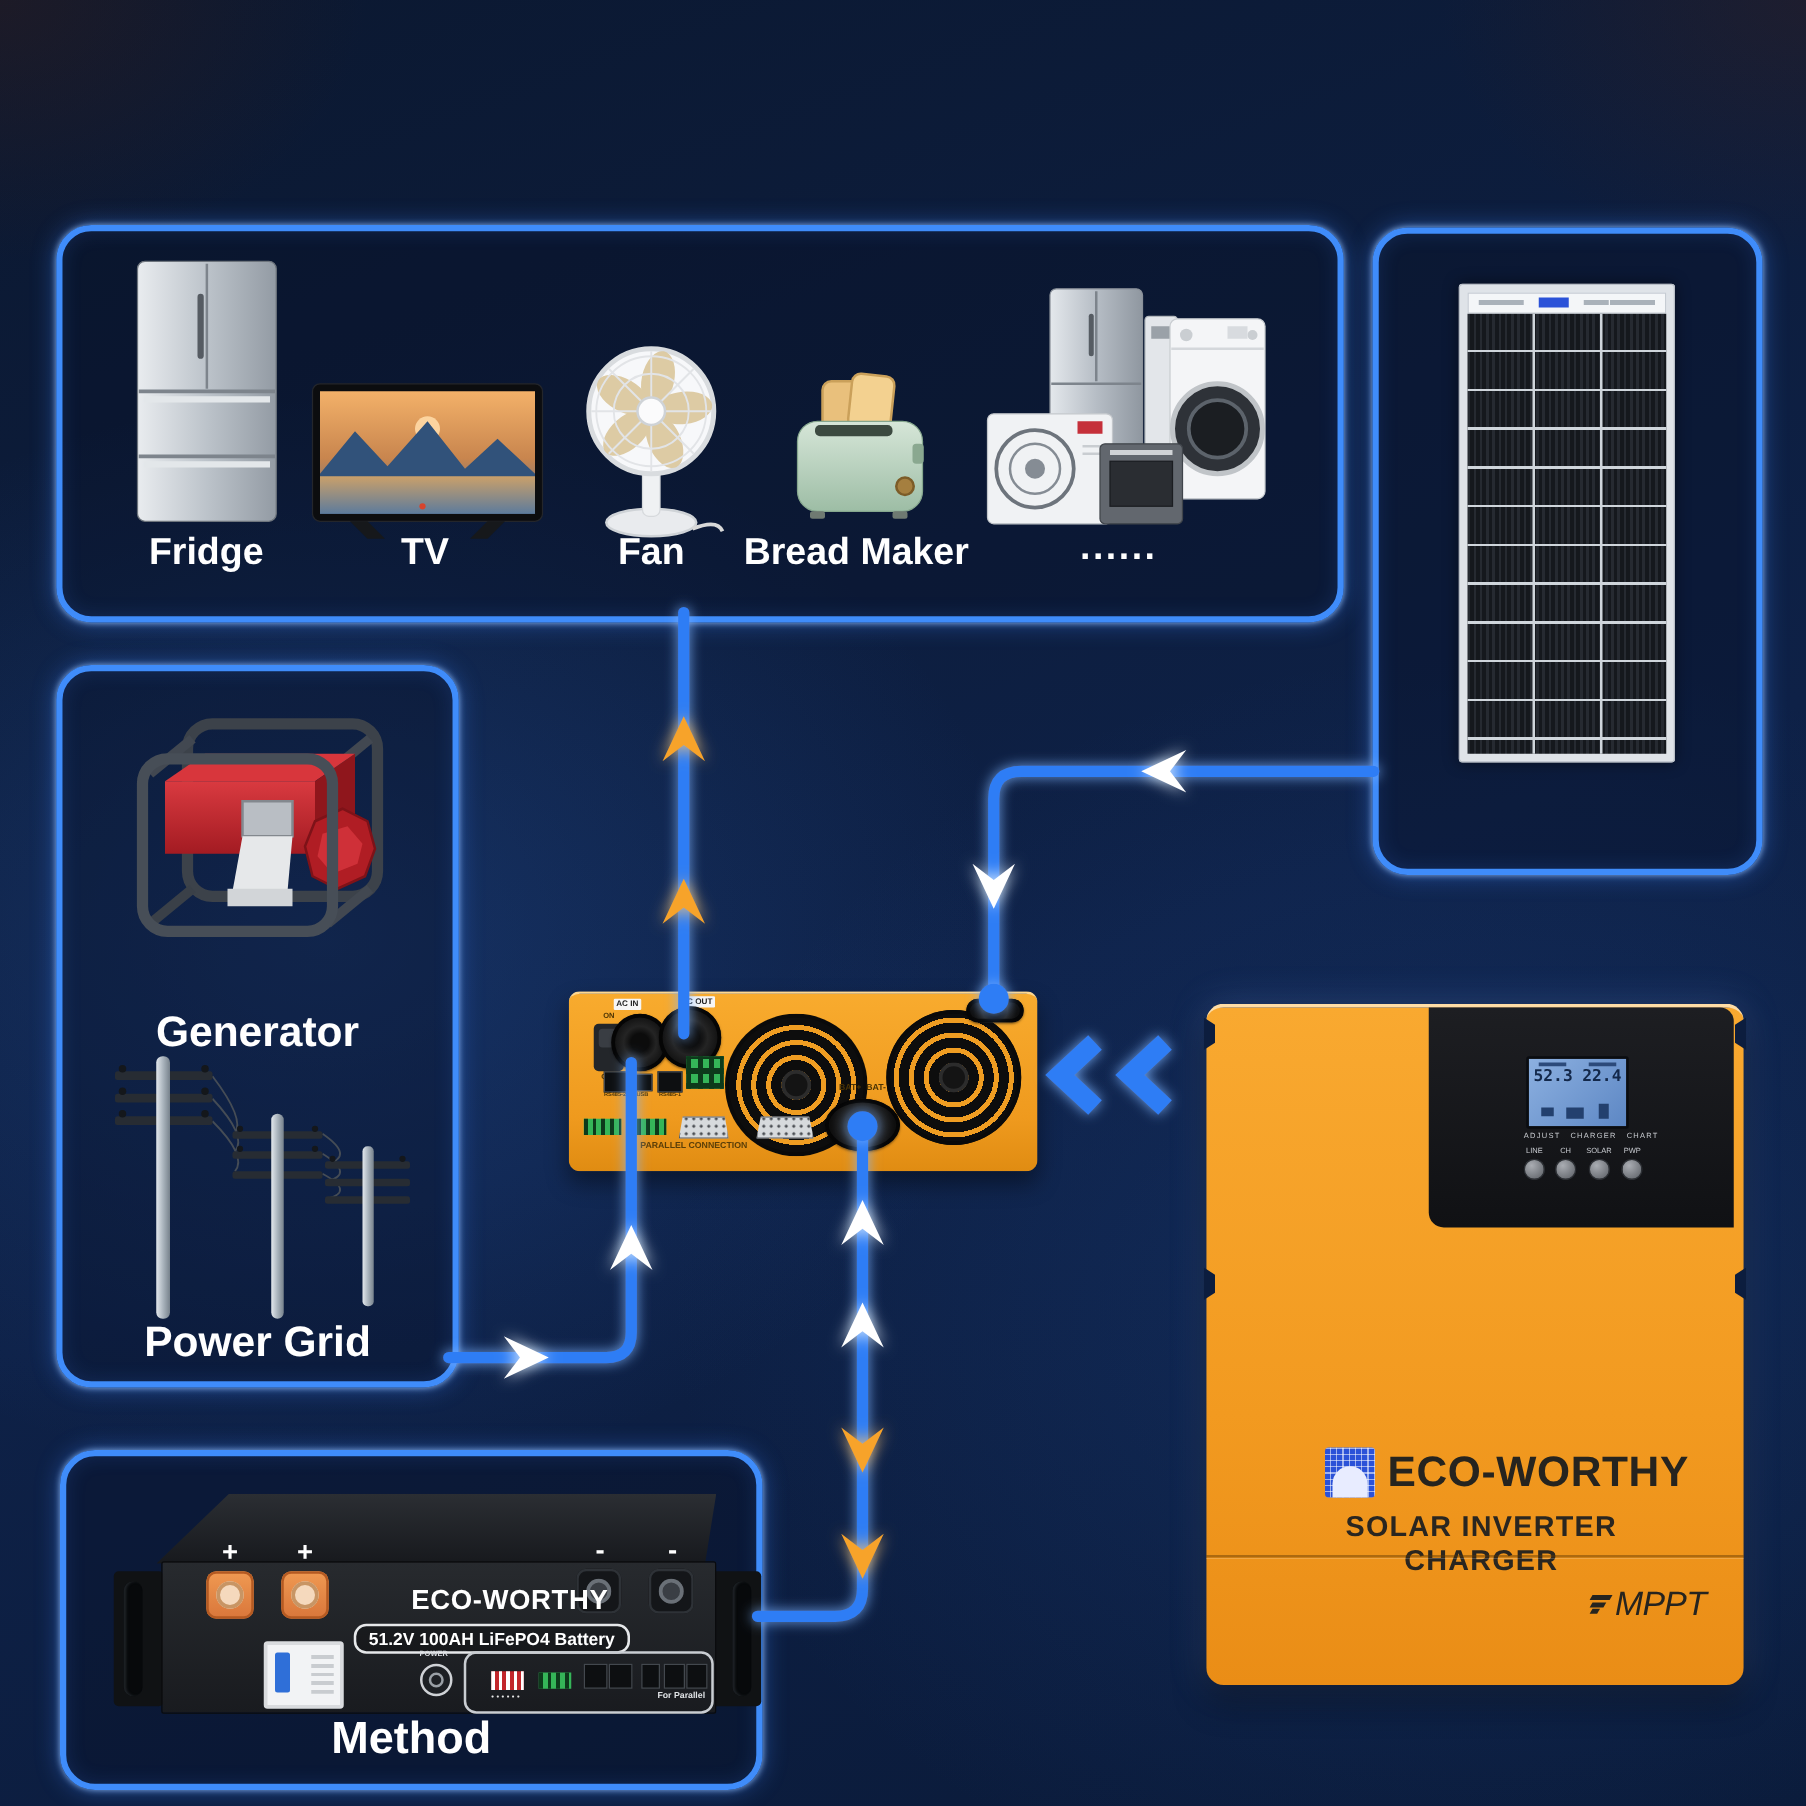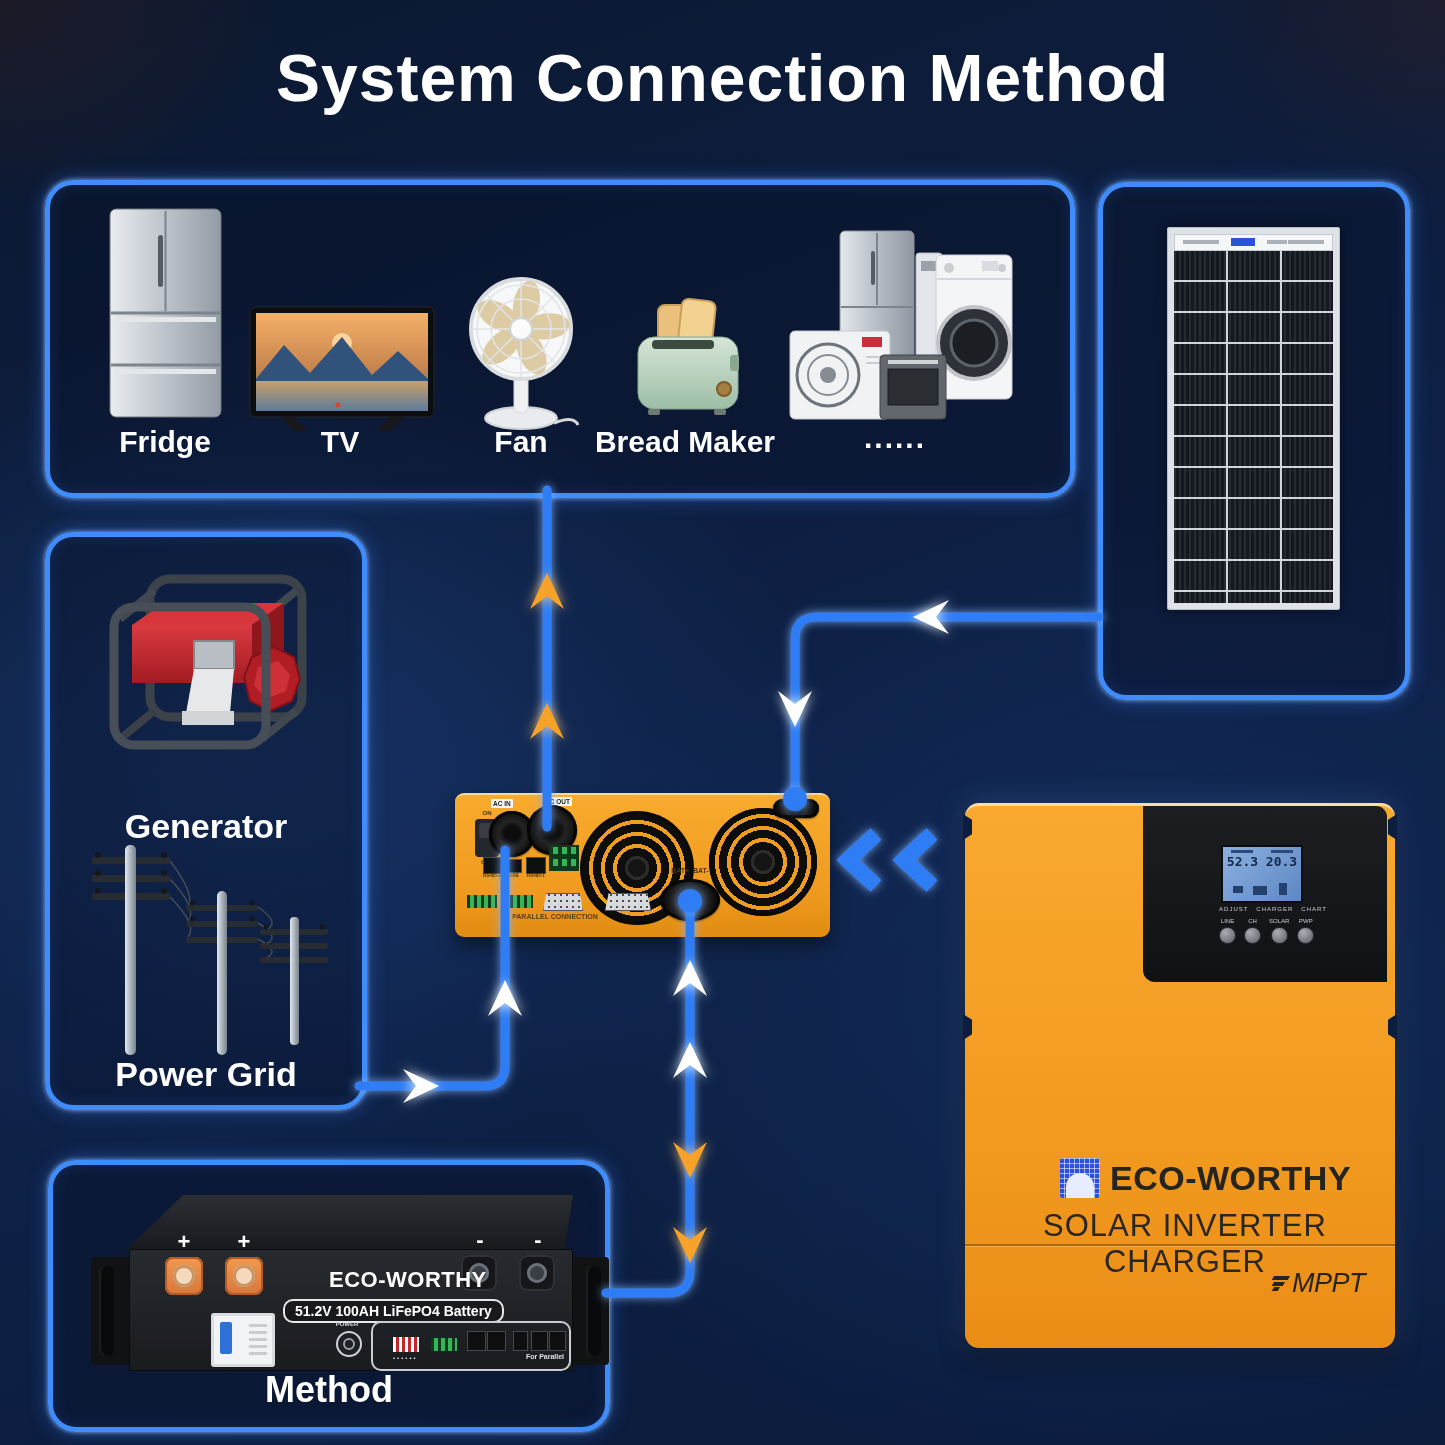--- a/index.html
+++ b/index.html
@@ -101,35 +101,34 @@
   .menu-row{position:absolute;left:40px;top:100px;width:180px;text-align:center;
     font-size:6px;color:#c9ccd1;letter-spacing:1px;white-space:pre;}
   .btn-row{position:absolute;left:76px;top:112px;display:flex;gap:8px;}
   .btncol{display:flex;flex-direction:column;align-items:center;gap:3px;}
   .btncol .cap{font-size:6px;color:#c9ccd1;}
   .btncol .b{width:15px;height:15px;border-radius:50%;border:1px solid #2c2f34;
     background:radial-gradient(circle at 35% 30%,#aaadb3,#595d63);}
   .brand-row{position:absolute;left:95px;top:352px;display:flex;align-items:center;gap:10px;}
   .brand-txt{font-size:34px;font-weight:bold;color:#26241f;letter-spacing:.5px;}
   .subtitle{position:absolute;left:50px;top:402px;width:340px;text-align:center;
-    font-size:31px;font-weight:normal;color:#2a2620;letter-spacing:1px;}
+    font-size:23px;font-weight:bold;color:#2a2620;letter-spacing:1px;}
   .seam{position:absolute;left:0;right:0;top:438px;height:2px;background:rgba(90,55,5,.45);
     box-shadow:0 1px 0 rgba(255,255,255,.25);}
   .mppt{position:absolute;right:30px;top:462px;display:flex;align-items:center;gap:3px;}
   .mppt .bars i{display:block;height:3.5px;background:#26241f;margin:2px 0;transform:skewX(-30deg);}
   .mppt .t{font-style:italic;font-weight:normal;font-size:27px;color:#26241f;letter-spacing:-.5px;}
   .notch{position:absolute;width:9px;height:26px;background:#0c1d3e;}
   .wires{position:absolute;left:0;top:0;pointer-events:none;}
 </style>
 </head>
 <body>
 
 <div class="canvas">
 
-  <div class="title">System Connection Method</div>
 
   <section class="box" style="left:45px;top:180px;width:1020px;height:308px;">
 
     <span class="abs" style="left:58px;top:22px;">
       <svg width="115" height="212" viewBox="0 0 115 212">
         <defs>
             <linearGradient id="st1" x1="0" y1="0" x2="1" y2="0">
           <stop offset="0" stop-color="#e9ecef"></stop>
               <stop offset=".5" stop-color="#bcc3ca"></stop>
               <stop offset="1" stop-color="#939ba4"></stop>
@@ -399,21 +398,21 @@
     <div class="notch" style="left:-2px;top:8px;clip-path:polygon(0 0,100% 22%,100% 78%,0 100%);"></div>
     <div class="notch" style="right:-2px;top:8px;clip-path:polygon(100% 0,0 22%,0 78%,100% 100%);"></div>
     <div class="notch" style="left:-2px;top:208px;clip-path:polygon(0 0,100% 22%,100% 78%,0 100%);"></div>
     <div class="notch" style="right:-2px;top:208px;clip-path:polygon(100% 0,0 22%,0 78%,100% 100%);"></div>
     <div class="inv-black">
       <div class="lcd">
         <div class="bar" style="left:8px;"></div>
         <div class="bar" style="right:8px;"></div>
         <div class="vals">
           <span>52.3</span>
-          <span>20.3</span>
+          <span>22.4</span>
         </div>
         <div class="ic" style="left:10px;bottom:8px;width:10px;height:7px;"></div>
         <div class="ic" style="left:30px;bottom:6px;width:14px;height:9px;"></div>
         <div class="ic" style="right:14px;bottom:6px;width:8px;height:12px;"></div>
       </div>
       <div class="menu-row">ADJUST   CHARGER   CHART</div>
       <div class="btn-row">
         <div class="btncol">
             <span class="cap">LINE</span>
             <span class="b"></span>

